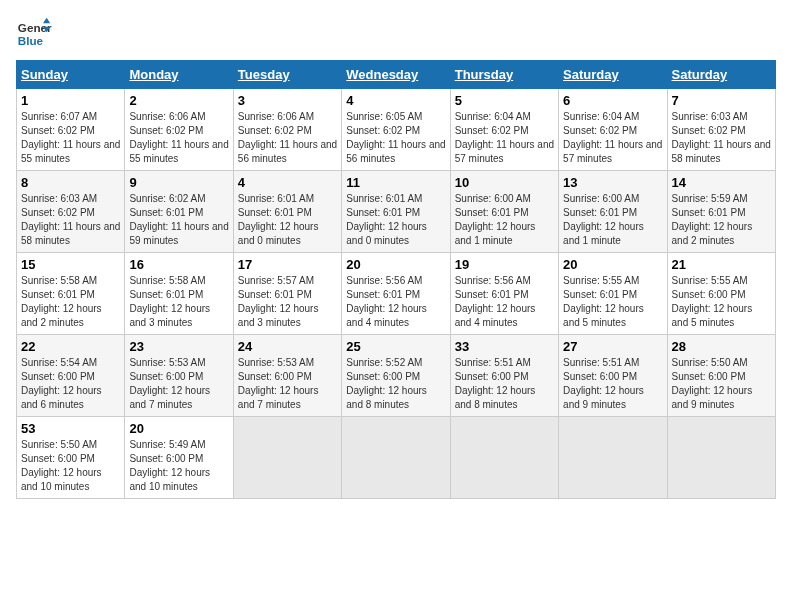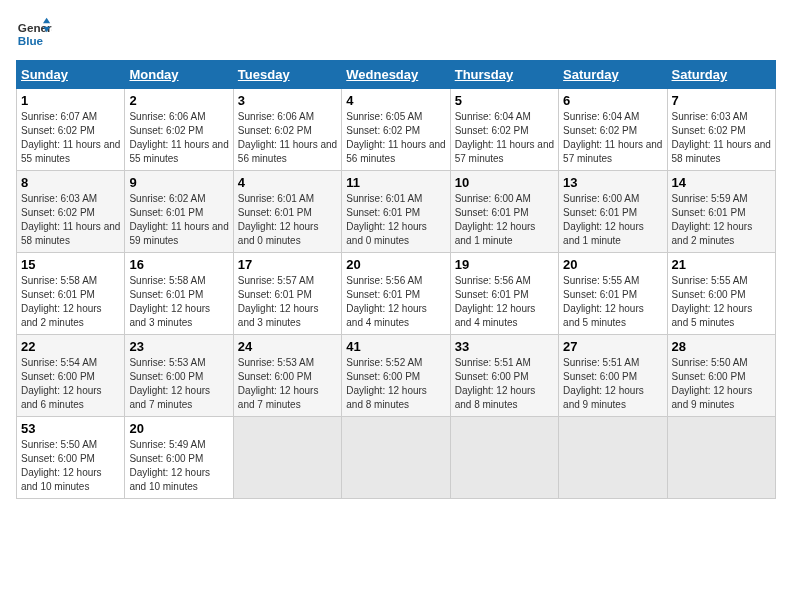--- a/index.html
+++ b/index.html
@@ -206,21 +206,21 @@
       </td>
         <td>
         <span class="day-num">23</span>
         <div class="day-info">Sunrise: 5:53 AM<br>Sunset: 6:00 PM<br>Daylight: 12 hours and 7 minutes<br></div>
       </td>
         <td>
         <span class="day-num">24</span>
         <div class="day-info">Sunrise: 5:53 AM<br>Sunset: 6:00 PM<br>Daylight: 12 hours and 7 minutes<br></div>
       </td>
         <td>
-        <span class="day-num">41</span>
+        <span class="day-num">25</span>
         <div class="day-info">Sunrise: 5:52 AM<br>Sunset: 6:00 PM<br>Daylight: 12 hours and 8 minutes<br></div>
       </td>
         <td>
         <span class="day-num">33</span>
         <div class="day-info">Sunrise: 5:51 AM<br>Sunset: 6:00 PM<br>Daylight: 12 hours and 8 minutes<br></div>
       </td>
         <td>
         <span class="day-num">27</span>
         <div class="day-info">Sunrise: 5:51 AM<br>Sunset: 6:00 PM<br>Daylight: 12 hours and 9 minutes<br></div>
       </td>

